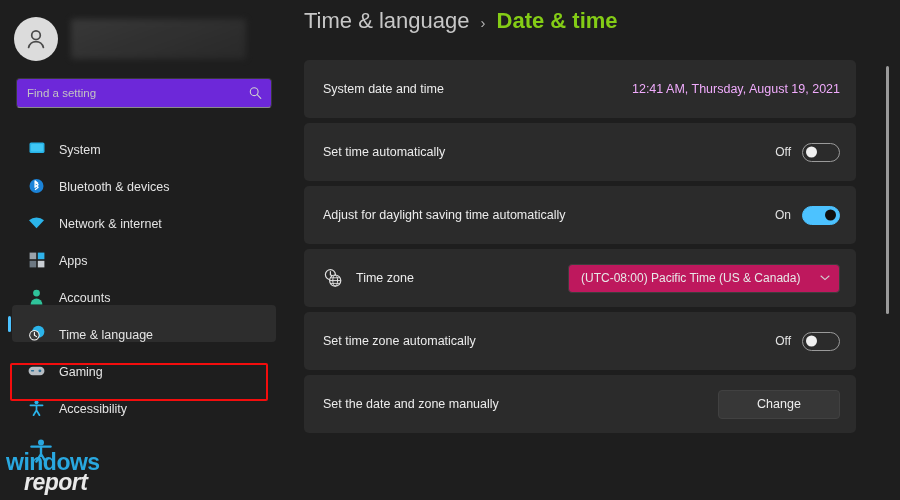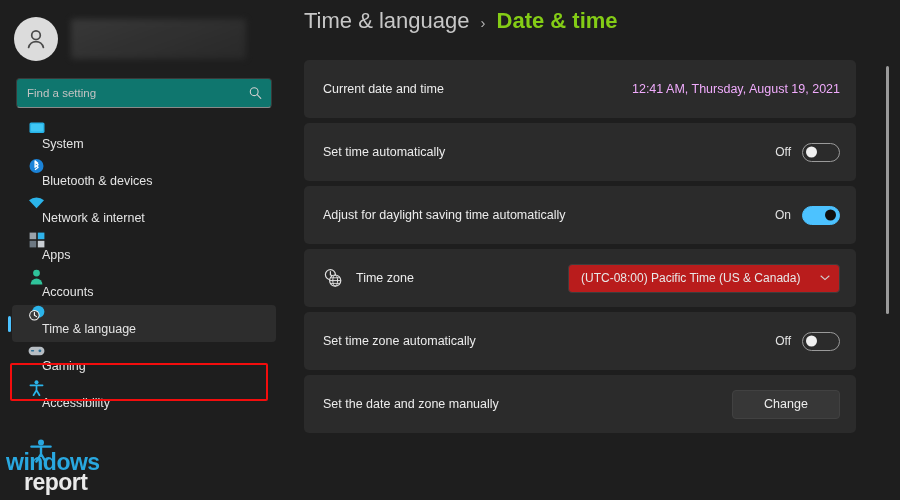--- a/index.html
+++ b/index.html
@@ -33,47 +33,46 @@
     border-radius: 3px;
     background: linear-gradient(160deg,#3a3a3a 0%,#343434 35%,#2e2e2e 70%,#2a2a2a 100%);
     filter: blur(3px);
     opacity: .95;
   }
 
   .search-wrap { margin: 10px 18px 0 16px; }
   .search-box {
     position: relative;
     height: 30px;
-    background: #0f766e;
+    background: #6d28d9;
     border: 1px solid #3a3a3a;
     border-bottom: 1px solid #8a8a8a;
     border-radius: 4px;
     display: flex; align-items: center;
   }
   .search-box input {
     flex: 1;
     background: transparent; border: none; outline: none;
     color: #c9c9c9;
     font-family: "Liberation Sans", sans-serif;
     font-size: 11.5px;
     padding: 0 26px 0 10px;
   }
   .search-box input::placeholder { color: #c3c3c3; opacity: 1; }
   .search-icon { position: absolute; right: 9px; top: 50%; transform: translateY(-50%); line-height: 0; }
 
   .nav { margin-top: 12px; }
   .nav-item {
     position: relative;
-    display: flex; align-items: flex-start;
+    display: flex; align-items: flex-end;
     height: 37px;
     margin: 0 14px 0 12px;
     border-radius: 4px;
     padding-left: 16px;
     cursor: default;
-    flex-direction: column;
   }
   .nav-item .nav-label {
     margin-left: 14px;
     font-size: 12.5px;
     color: #e4e4e4;
     white-space: nowrap;
   }
   .nav-item.selected { background: #2d2d2d; }
   .nav-item.selected::before {
     content: ""; position: absolute; left: -4px; top: 50%;
@@ -100,21 +99,21 @@
     width: 120px;
     line-height: .88;
     pointer-events: none;
   }
   #watermark .wm-windows {
     font-size: 23px; font-weight: bold; color: #29a8e0;
     letter-spacing: -.5px; display: block;
   }
   #watermark .wm-report {
     font-size: 23px; font-weight: bold; color: #e9e9e9;
-    letter-spacing: -.5px; display: block; margin-left: 18px;
+    letter-spacing: -.5px; display: block; margin-left: 18px; font-style: italic;
   }
   #watermark .wm-person {
     position: absolute; left: 22px; top: -13px;
   }
 
   
   #content { flex: 1; position: relative; background: #1e1e1e; padding-left: 14px; }
   .breadcrumb {
     display: flex; align-items: baseline;
     height: 48px; padding-top: 8px;
@@ -152,36 +151,36 @@
     width: 11px; height: 11px; border-radius: 50%; background: #f0f0f0;
   }
   .toggle.on { background: #4cc2ff; border: 1px solid #4cc2ff; }
   .toggle.on .knob {
     position: absolute; right: 3px; top: 50%; transform: translateY(-50%);
     width: 11px; height: 11px; border-radius: 50%; background: #101010;
   }
 
   .dropdown {
     display: flex; align-items: center; justify-content: space-between;
-    background: #b91c1c;
+    background: #be185d;
     border: 1px solid #3d3d3d;
     border-radius: 4px;
     height: 29px;
     padding: 0 9px 0 12px;
     min-width: 272px;
     cursor: default;
   }
   .dropdown .dd-text { font-size: 12px; color: #e8e8e8; white-space: nowrap; }
   .dropdown .dd-chev { margin-left: 12px; color: #d2d2d2; font-size: 10px; line-height: 1; }
 
   .btn-change {
     background: #373737;
     border: 1px solid #414141;
     border-radius: 4px;
-    height: 29px; width: 108px;
+    height: 29px; width: 122px;
     color: #ededed;
     font-size: 12.5px;
     font-family: "Liberation Sans", sans-serif;
     cursor: default;
   }
 
   
   #scrollbar-track {
     position: absolute; right: 7px; top: 56px;
     width: 10px; height: 436px;
@@ -333,21 +332,21 @@
 
     <div class="breadcrumb">
       <span class="crumb-parent">Time &amp; language</span>
       <span class="crumb-sep">›</span>
       <span class="crumb-current">Date &amp; time</span>
     </div>
 
     <div class="cards">
 
       <div class="card">
-        <span class="card-label">Current date and time</span>
+        <span class="card-label">System date and time</span>
         <span class="card-spacer"></span>
         <span class="card-value">12:41 AM, Thursday, August 19, 2021</span>
       </div>
 
       <div class="card">
         <span class="card-label">Set time automatically</span>
         <span class="card-spacer"></span>
         <span class="toggle-group">
           <span class="toggle-state">Off</span>
           <span class="toggle off">

